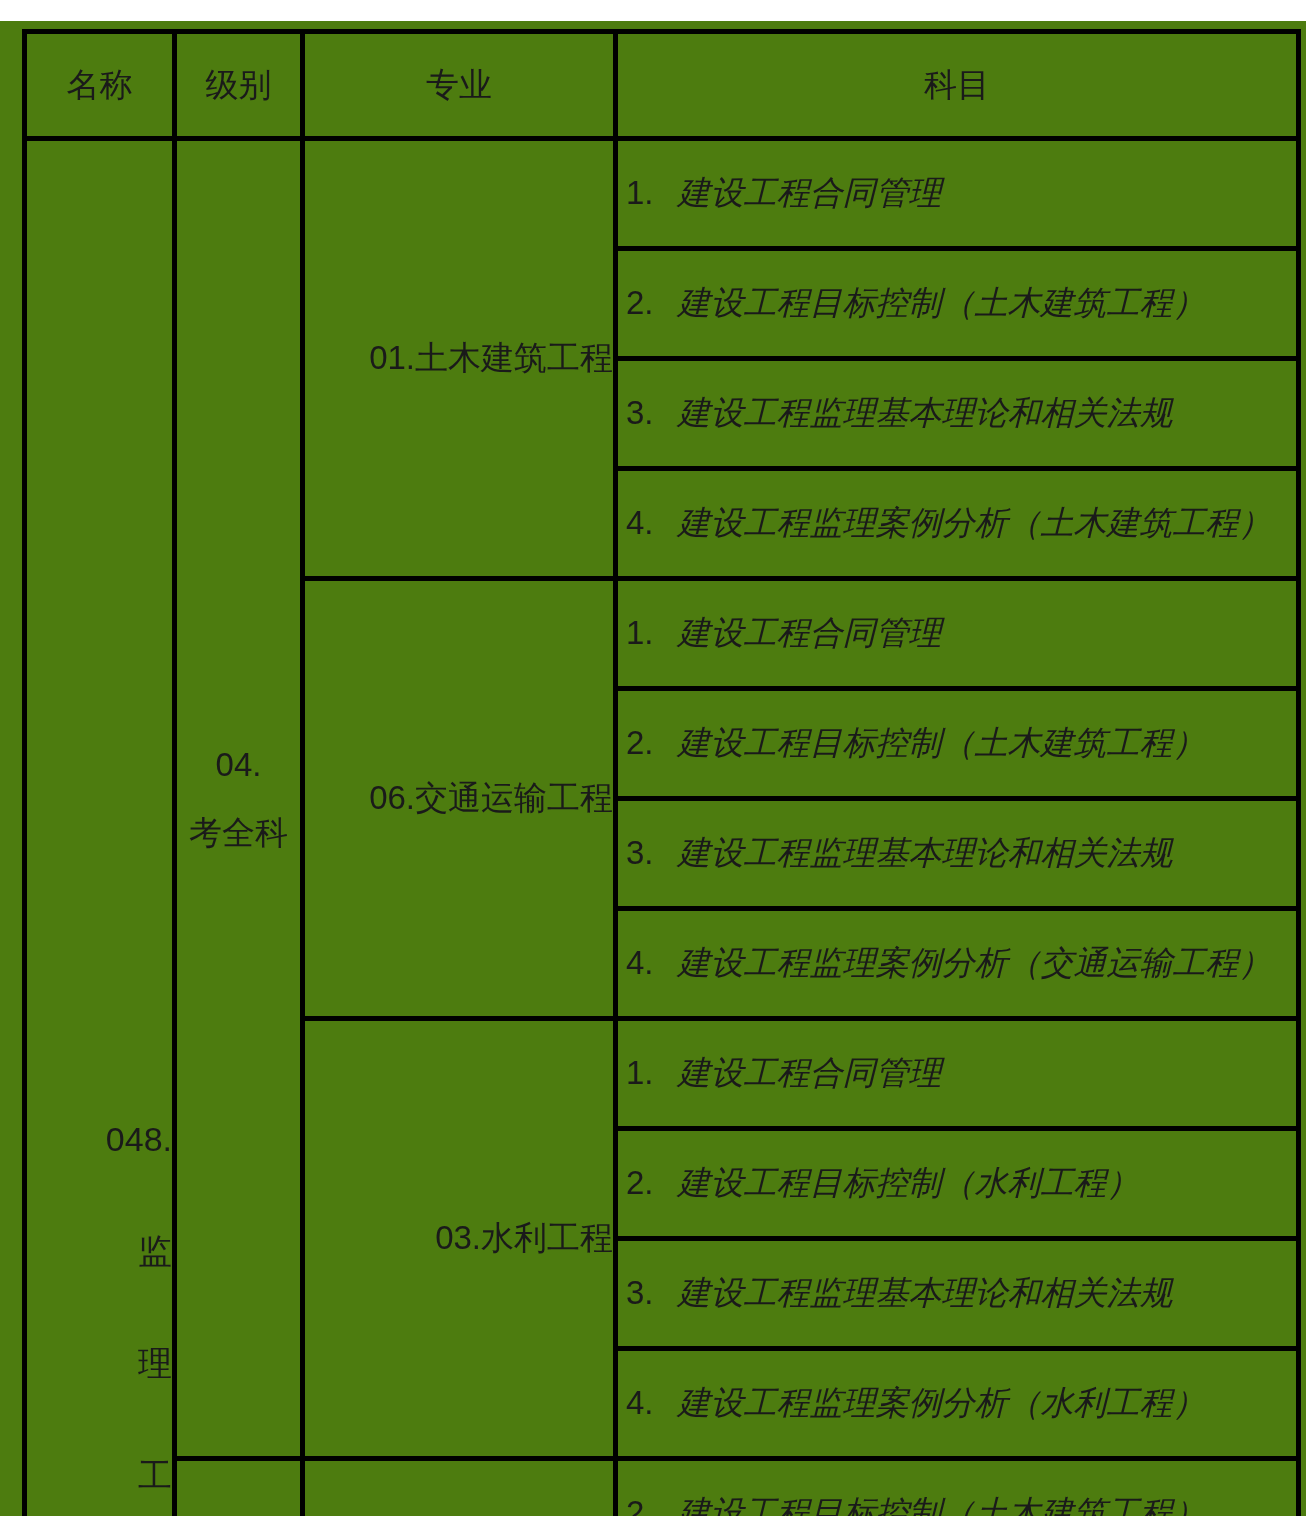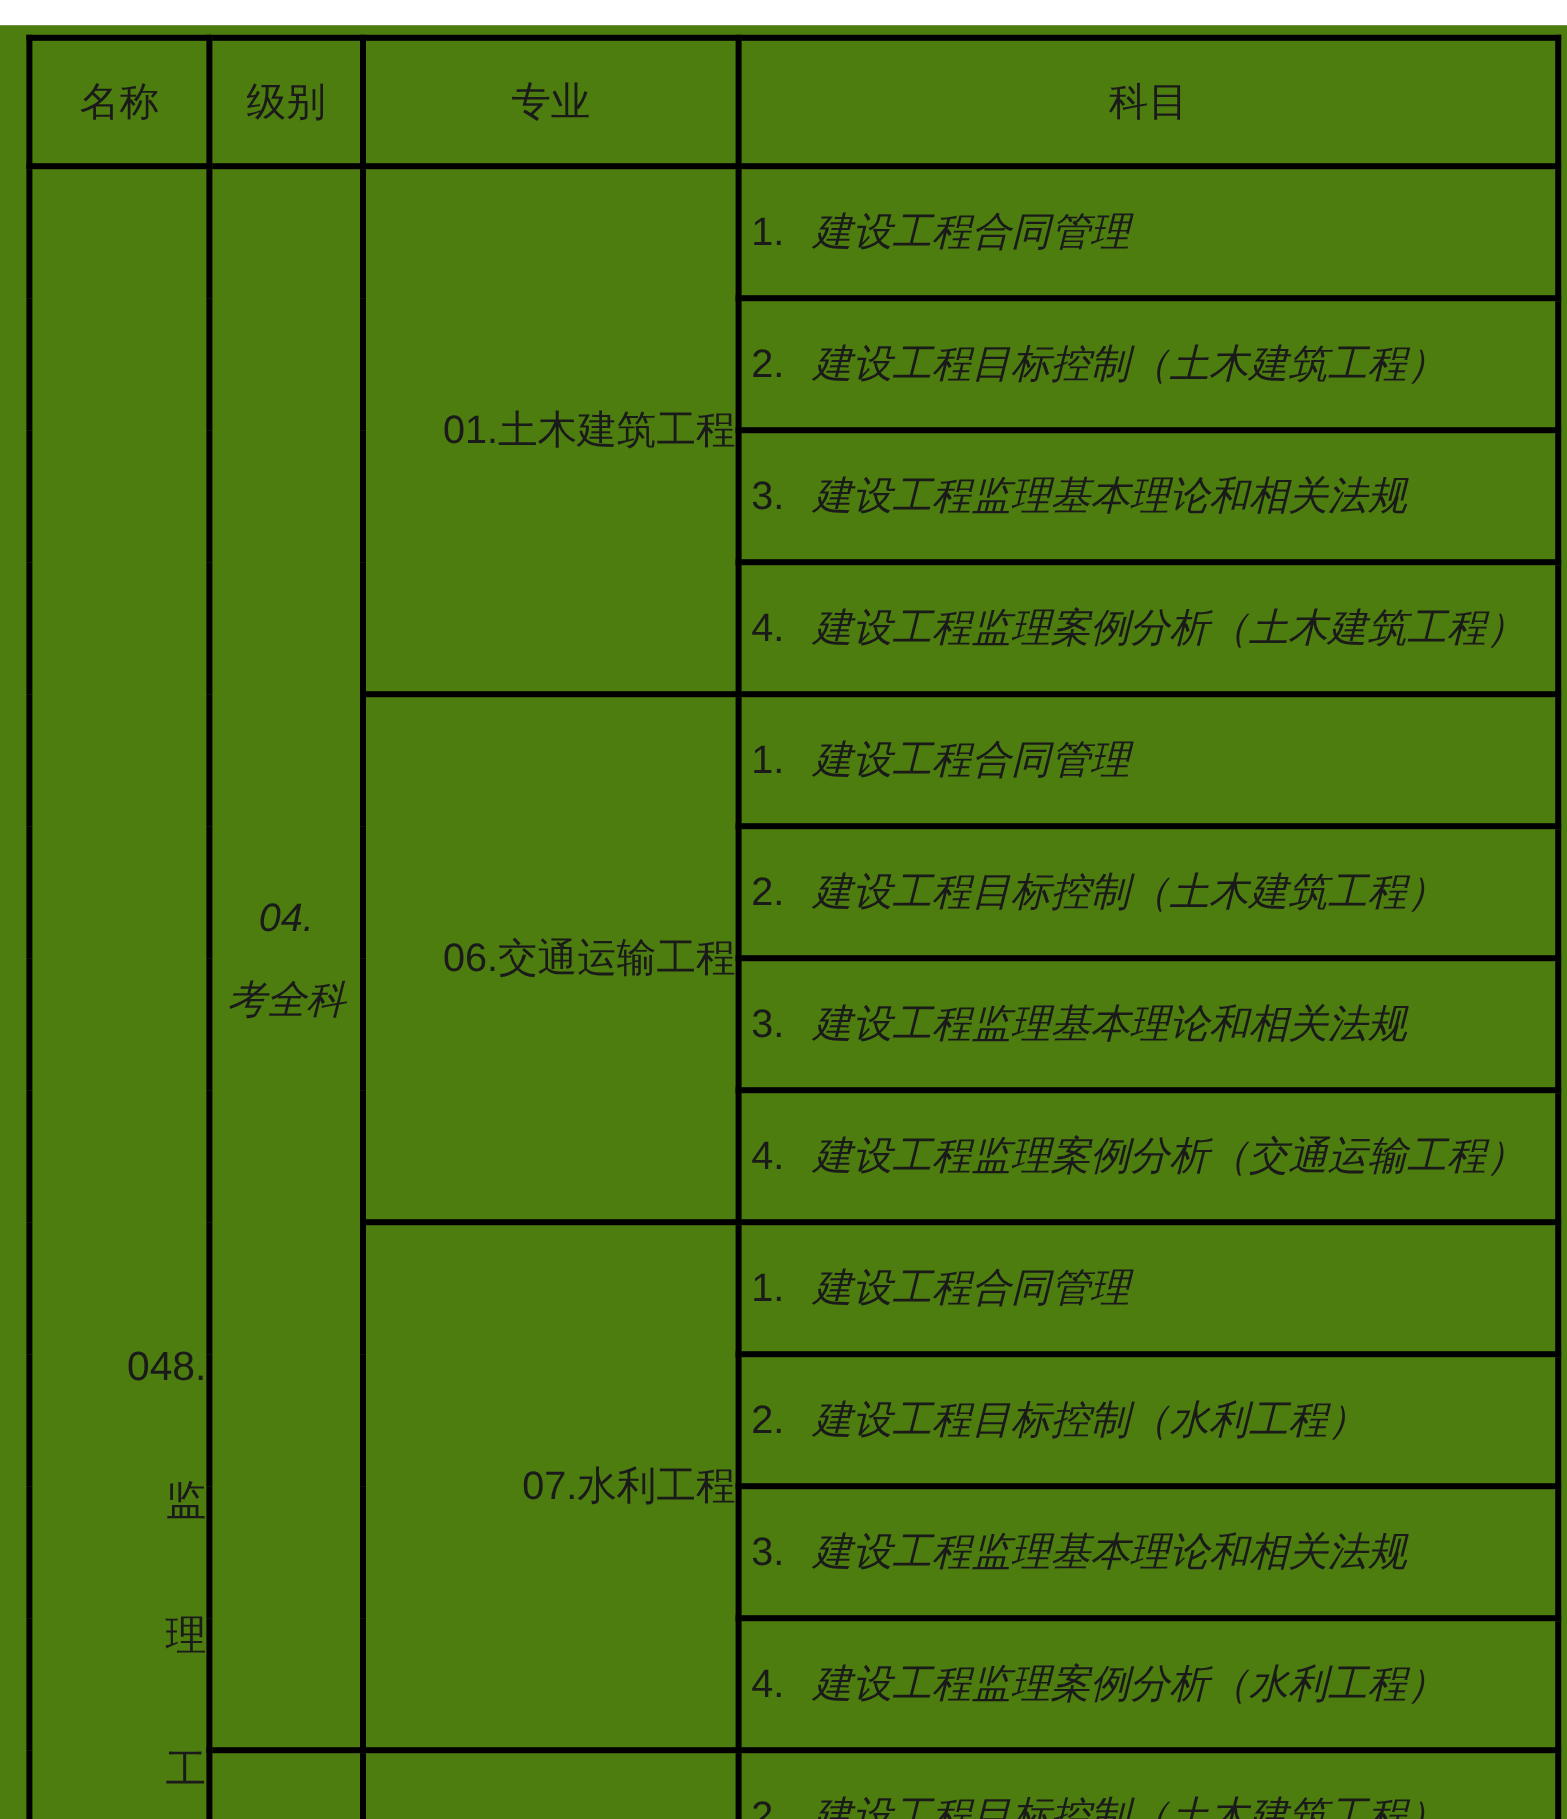--- a/index.html
+++ b/index.html
@@ -41,21 +41,20 @@
     right: 0;
     text-align: right;
     line-height: 112px;
     font-size: 34px;
   }
   td.level-cell {
     text-align: center;
     vertical-align: middle;
     padding-top: 38px;
     line-height: 68px;
-    font-style: italic;
   }
   td.level-cell-empty { }
   td.major-cell {
     text-align: right;
     vertical-align: middle;
     padding-left: 16px;
   }
   td.subject-cell { vertical-align: middle; }
   .subject {
     display: flex;
@@ -160,21 +159,21 @@
     <tr class="data-row">
       <td class="subject-cell">
         <div class="subject">
           <span class="num">4.</span>
           <span class="txt">建设工程监理案例分析（交通运输工程）</span>
         </div>
       </td>
     </tr>
 
     <tr class="data-row">
-      <td class="major-cell" rowspan="4">07.水利工程</td>
+      <td class="major-cell" rowspan="4">03.水利工程</td>
       <td class="subject-cell">
         <div class="subject">
           <span class="num">1.</span>
           <span class="txt">建设工程合同管理</span>
         </div>
       </td>
     </tr>
     <tr class="data-row">
       <td class="subject-cell">
         <div class="subject">

